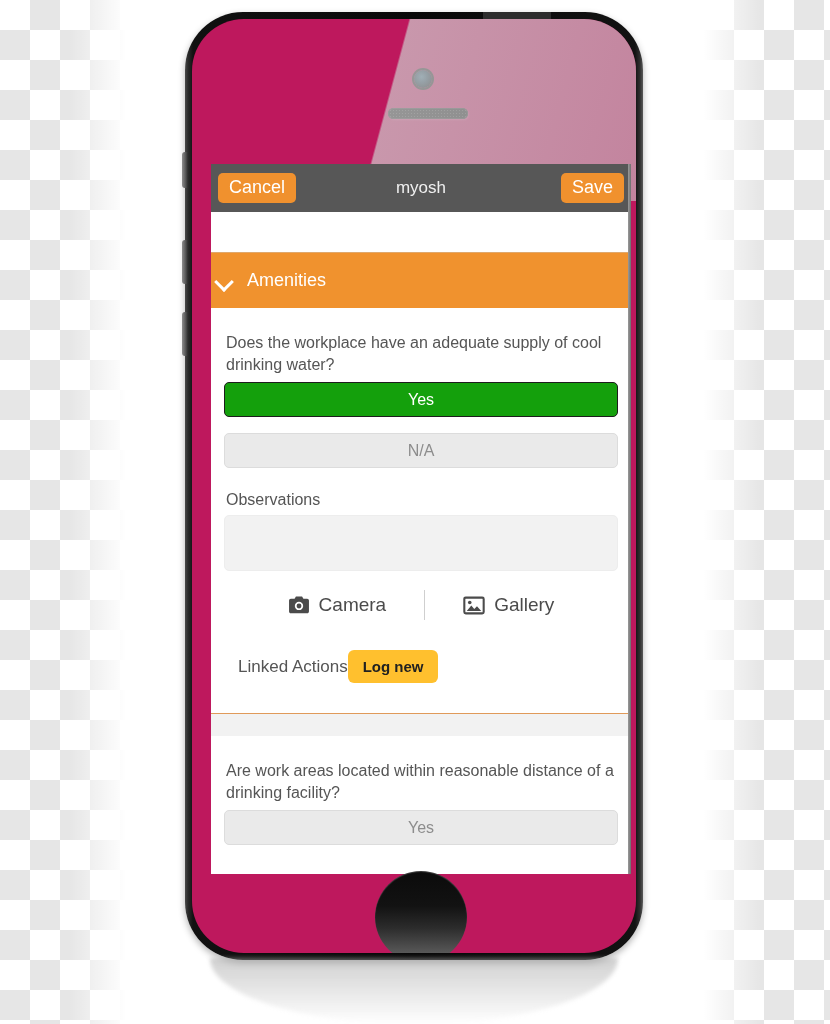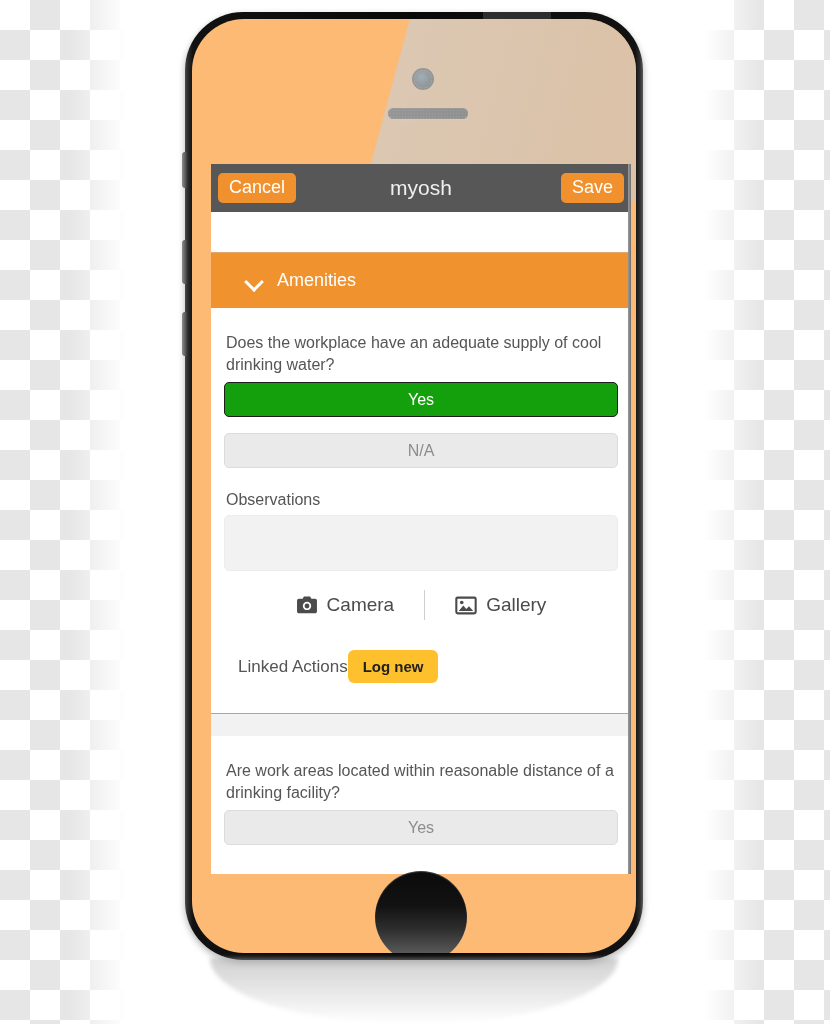--- a/index.html
+++ b/index.html
@@ -61,21 +61,21 @@
       linear-gradient(to right,
         #4a4a4a 0px, #2b2b2b 3px, #111111 8px,
         #080808 50%,
         #121212 calc(100% - 8px), #303030 calc(100% - 3px), #5a5a5a 100%);
     box-shadow: 0 3px 7px rgba(0,0,0,0.30);
   }
   .phone-glass {
     position: absolute;
     left: 7px; top: 7px; right: 7px; bottom: 7px;
     border-radius: 52px;
-    background: #fdba74;
+    background: #be185d;
     overflow: hidden;
   }
   
   .glass-sheen {
     position: absolute;
     left: 0; top: 0; right: 0; height: 182px;
     background: linear-gradient(105deg,
         rgba(255,255,255,0) 0%,
         rgba(255,255,255,0) 44%,
         rgba(205,205,205,0.70) 44.4%,
@@ -185,38 +185,38 @@
     font-family: "Liberation Sans", sans-serif;
     padding: 5px 11px 6px;
     line-height: 1.05;
     cursor: pointer;
   }
   #nav-title {
     position: absolute;
     left: 0; right: 0;
     text-align: center;
     color: #efefef;
-    font-size: 21px;
+    font-size: 17px;
     pointer-events: none;
   }
 
   
   #top-strip {
     height: 40px;
     background: #ffffff;
     border-bottom: 1px solid #e0a86c;
   }
 
   
   #section-header {
     height: 55px;
     background: #f0922e;
     display: flex;
     align-items: center;
-    padding-left: 34px;
+    padding-left: 4px;
     box-sizing: border-box;
   }
   #section-header .chev {
     width: 18px; height: 18px;
     margin-right: 14px;
     display: inline-block;
     position: relative;
   }
   #section-header .chev::before {
     content: "";
@@ -278,21 +278,21 @@
     font-size: 15px;
     color: #555;
     padding: 6px 8px;
   }
 
   
   #attach-row {
     display: flex;
     align-items: center;
     justify-content: center;
-    gap: 8px;
+    gap: 16px;
     padding: 16px 0 12px;
   }
   .attach-btn {
     display: flex;
     align-items: center;
     gap: 9px;
     font-size: 19px;
     color: #4b4b4b;
     cursor: pointer;
     padding: 0 22px;

